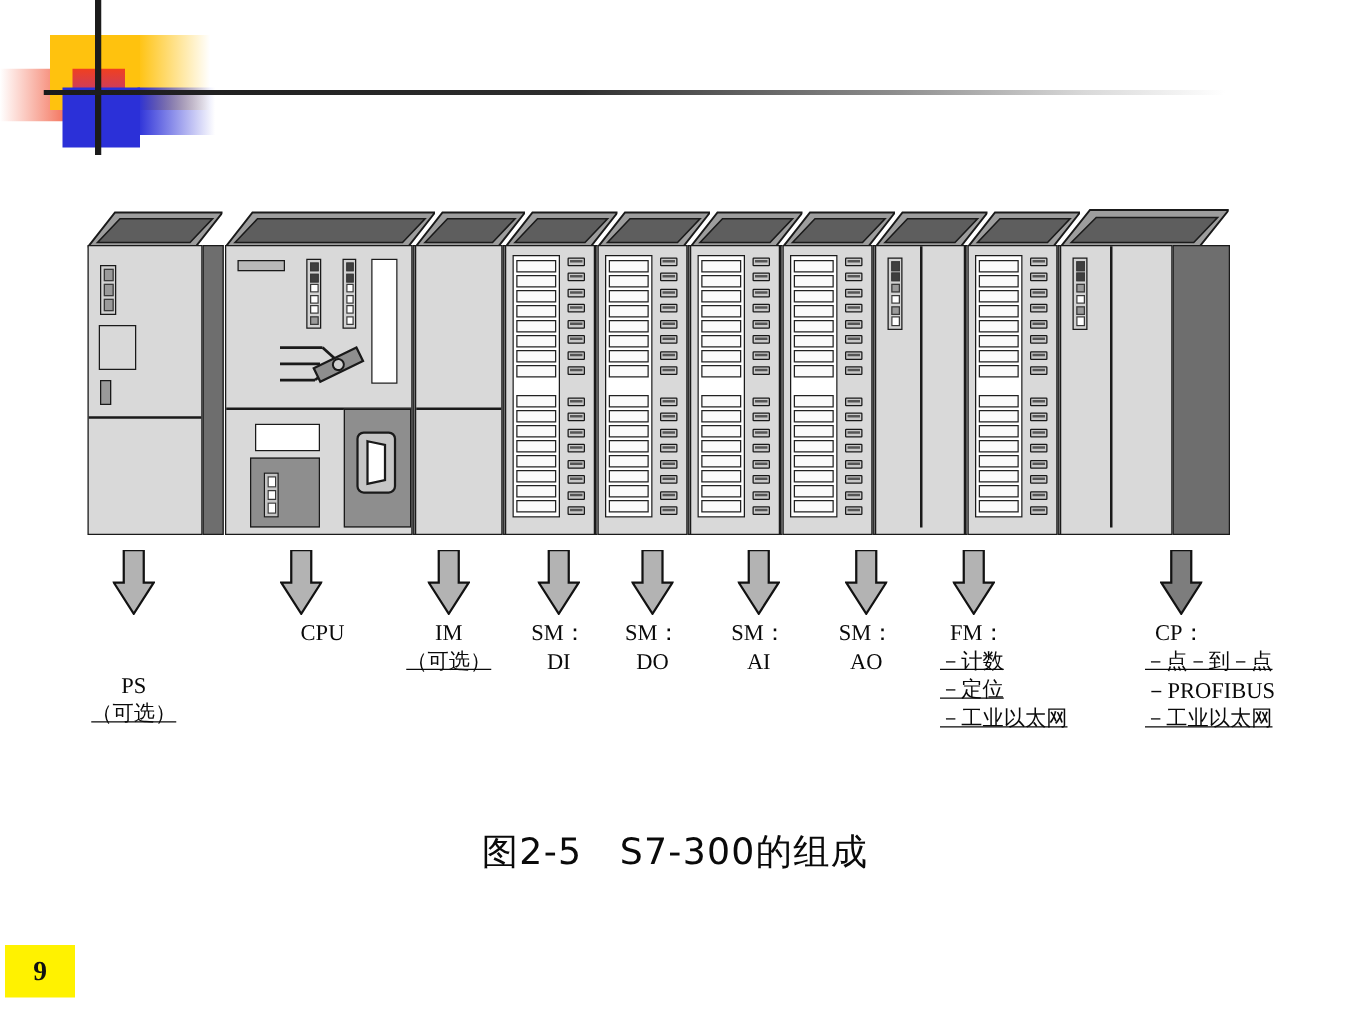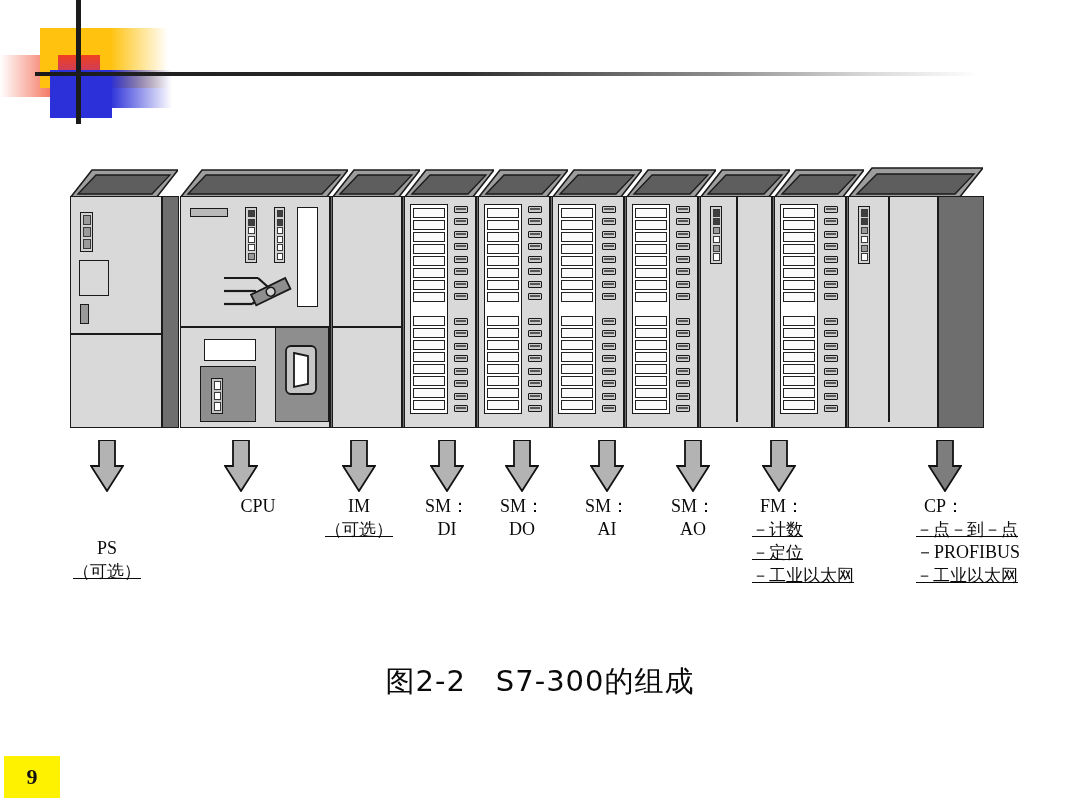--- a/index.html
+++ b/index.html
@@ -732,15 +732,15 @@
   </div>
 
   <div class="lbl left" style="left:916px;top:0;width:170px;">
     <div style="padding-left:8px;">CP：</div>
     <div class="zh">－点－到－点</div>
     <div>－PROFIBUS</div>
     <div class="zh">－工业以太网</div>
   </div>
 </div>
 
-<div id="caption">图2-2　S7-300的组成</div>
+<div id="caption">图2-5　S7-300的组成</div>
 
 <div id="pagenum">9</div>
 
 </body></html>

